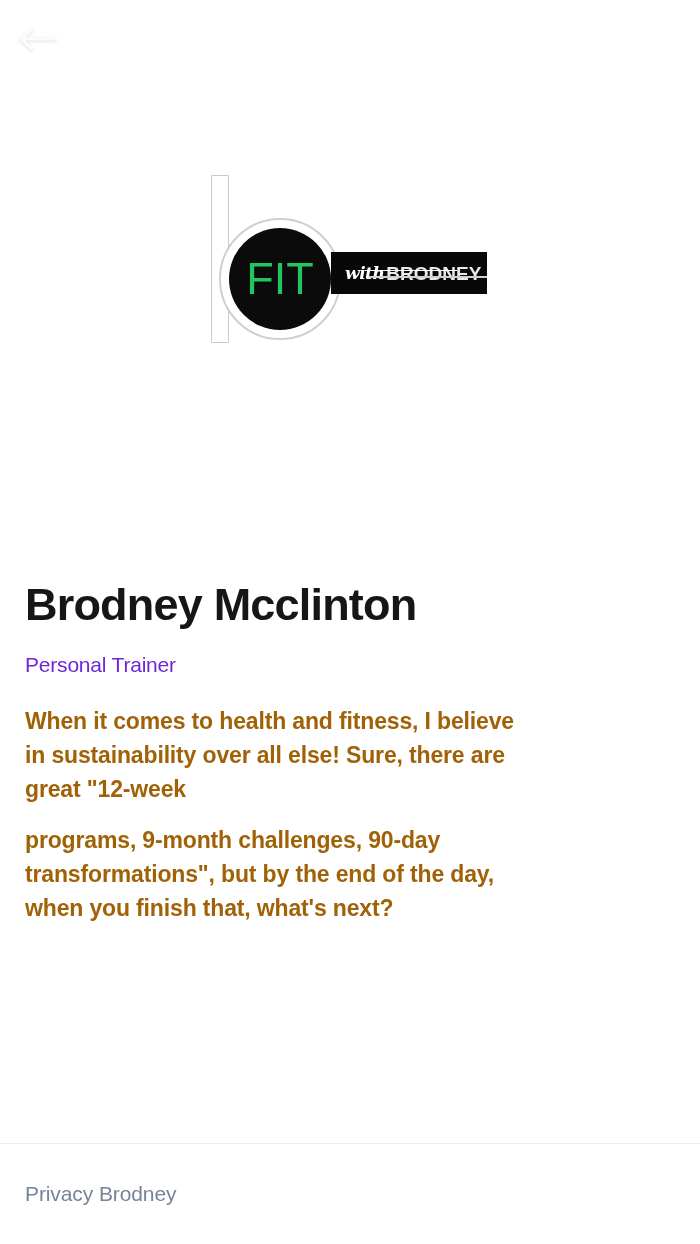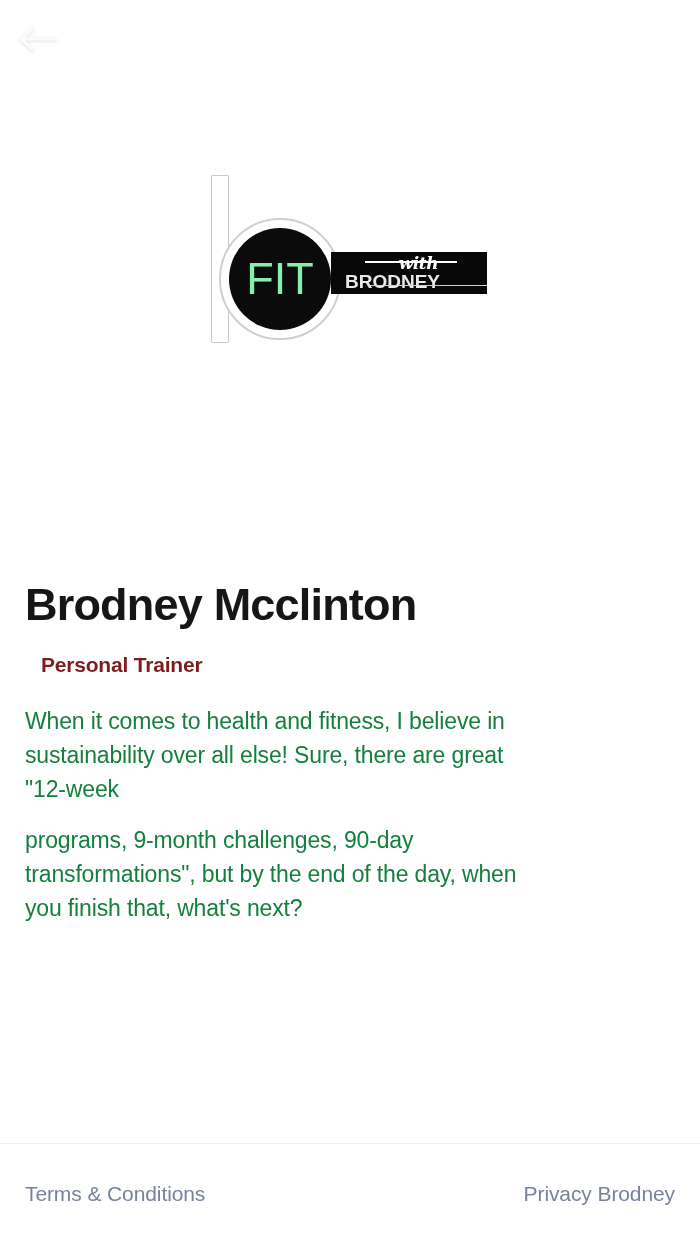--- a/index.html
+++ b/index.html
@@ -79,23 +79,22 @@
     height: 42px;
     background: #080808;
     display: flex;
     align-items: center;
     padding-left: 14px;
     overflow: hidden;
   }
   .banner-inner {
     position: relative;
     display: flex;
-    align-items: flex-end;
+    align-items: center;
     line-height: 1;
-    flex-direction: column;
   }
   .banner-with {
     font-family: "DejaVu Serif", serif;
     font-style: italic;
     font-weight: 700;
     font-size: 17px;
     color: #ffffff;
     letter-spacing: -0.5px;
     position: relative;
     padding-right: 2px;
@@ -134,21 +133,21 @@
     background: #0b0b0b;
     display: flex;
     align-items: center;
     justify-content: center;
     z-index: 3;
   }
   .logo-fit {
     font-family: "Liberation Sans", sans-serif;
     font-weight: 400;
     font-size: 45px;
-    color: #86efac;
+    color: #22c55e;
     letter-spacing: 0px;
     line-height: 1;
     margin-top: -2px;
   }
 
   
   .content {
     position: absolute;
     left: 0;
     top: 580px;
@@ -157,35 +156,35 @@
   }
   .profile-name {
     margin: 0;
     font-size: 45px;
     font-weight: 700;
     color: #161616;
     letter-spacing: -0.8px;
     line-height: 1.12;
   }
   .profile-role {
-    margin: 22px 0 0 16px;
+    margin: 22px 0 0 0;
     font-size: 21px;
-    font-weight: 700;
-    color: #7f1d1d;
+    font-weight: 400;
+    color: #6d28d9;
     letter-spacing: -0.2px;
     line-height: 1.2;
   }
   .bio {
     margin-top: 26px;
   }
   .bio p {
     margin: 0 0 17px 0;
     font-size: 23px;
-    font-weight: 400;
-    color: #15803d;
+    font-weight: 700;
+    color: #a16207;
     line-height: 1.48;
     letter-spacing: -0.15px;
   }
   .bio p:last-child { margin-bottom: 0; }
 
   
   .footer {
     position: absolute;
     left: 0;
     bottom: 0;
@@ -240,15 +239,14 @@
 <div class="content">
   <h1 class="profile-name">Brodney Mcclinton</h1>
   <div class="profile-role">Personal Trainer</div>
   <div class="bio">
     <p>When it comes to health and fitness, I believe in sustainability over all else! Sure, there are great "12-week</p>
     <p>programs, 9-month challenges, 90-day transformations", but by the end of the day, when you finish that, what's next?</p>
   </div>
 </div>
 
 <div class="footer">
-  <a>Terms &amp; Conditions</a>
   <a>Privacy Brodney</a>
 </div>
 
 </body></html>

